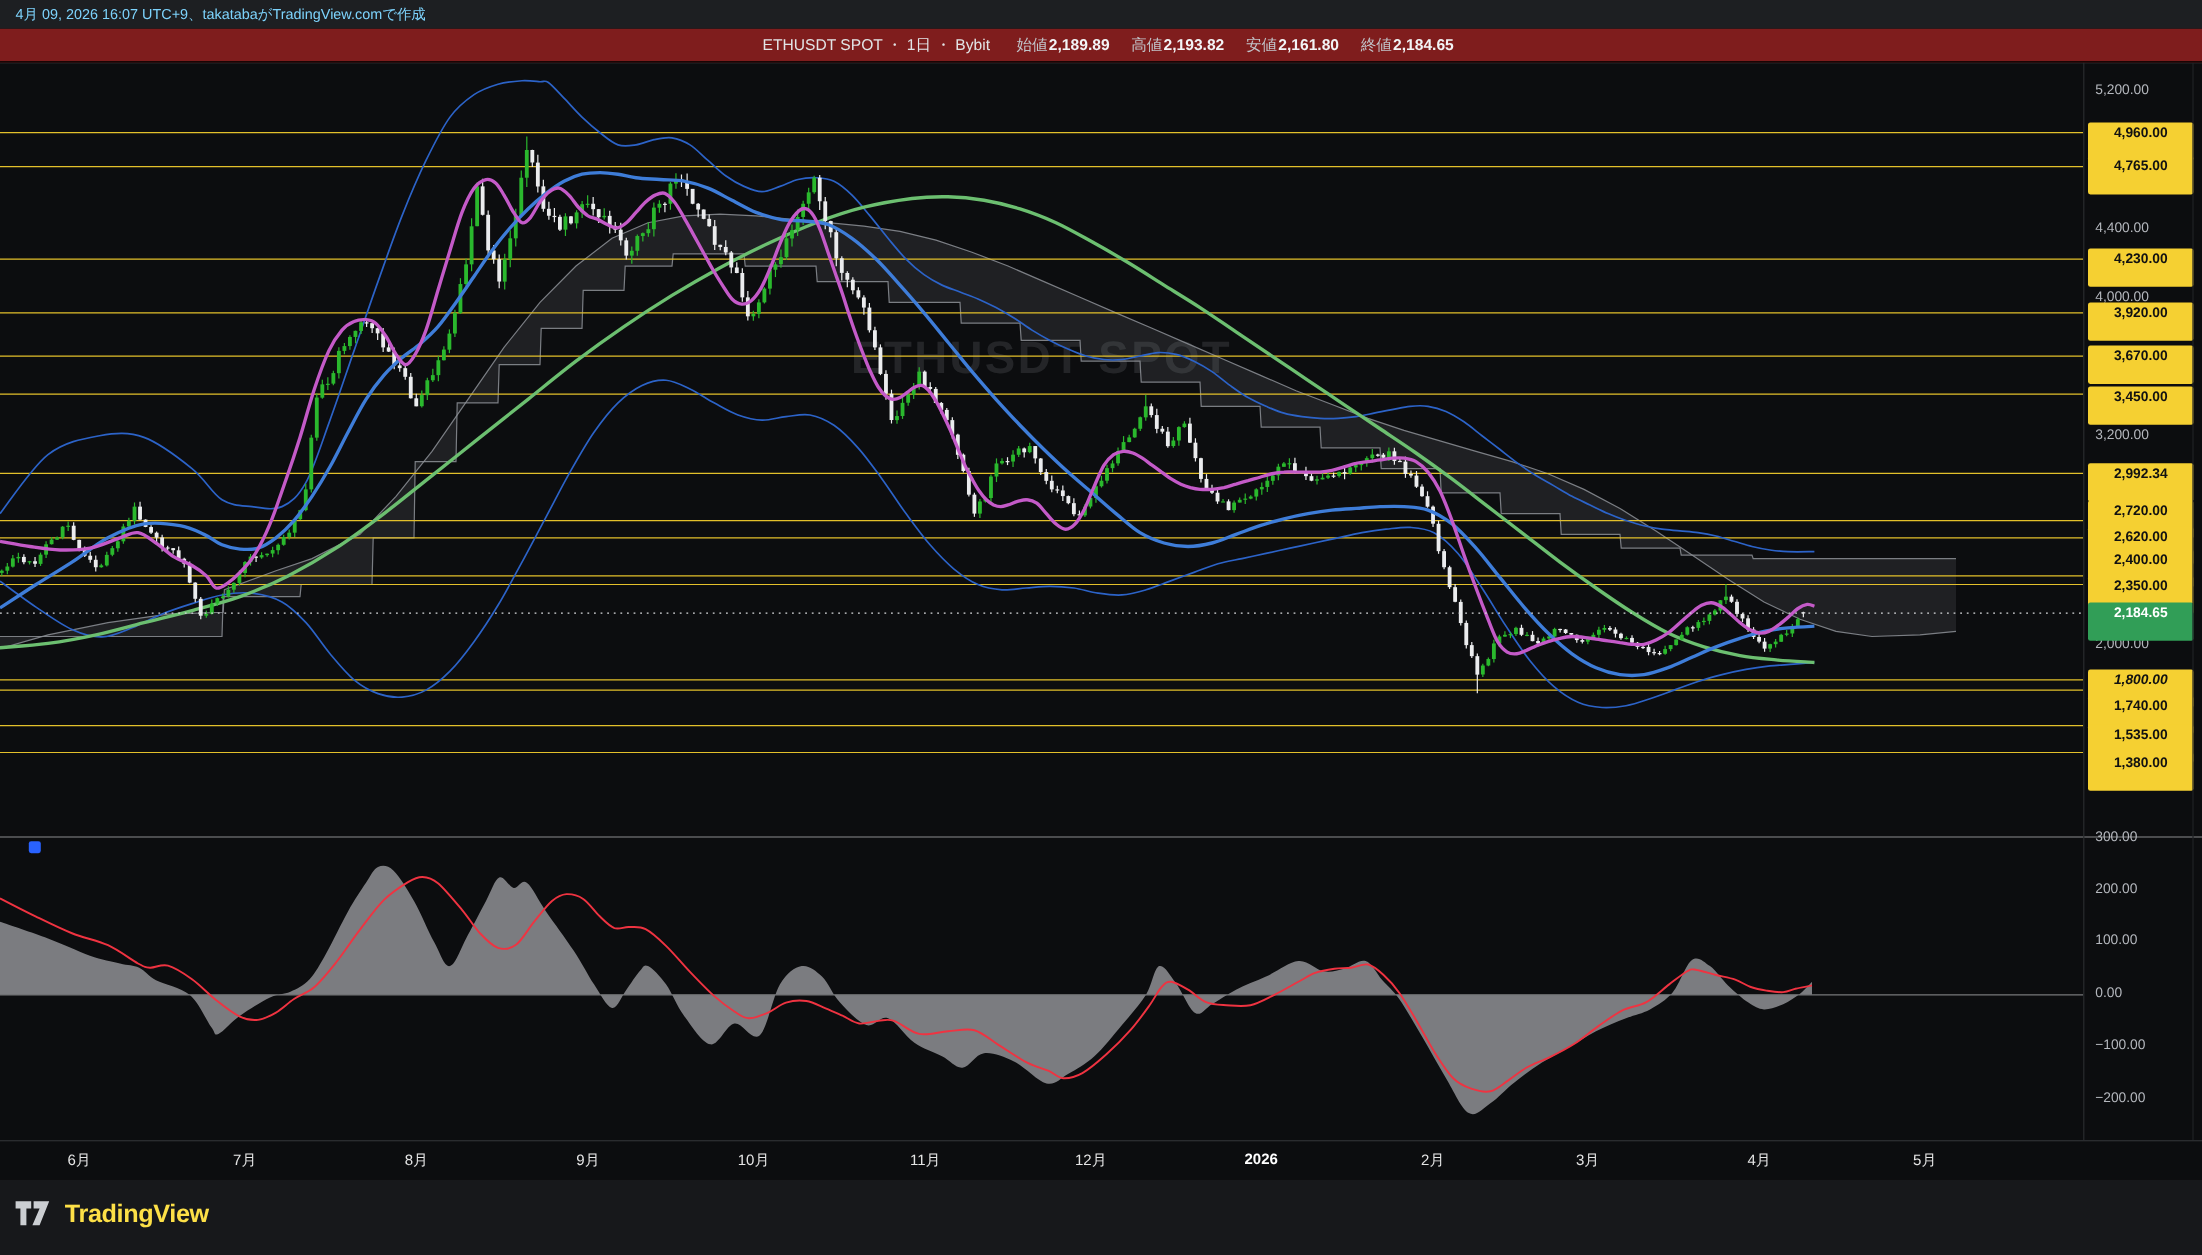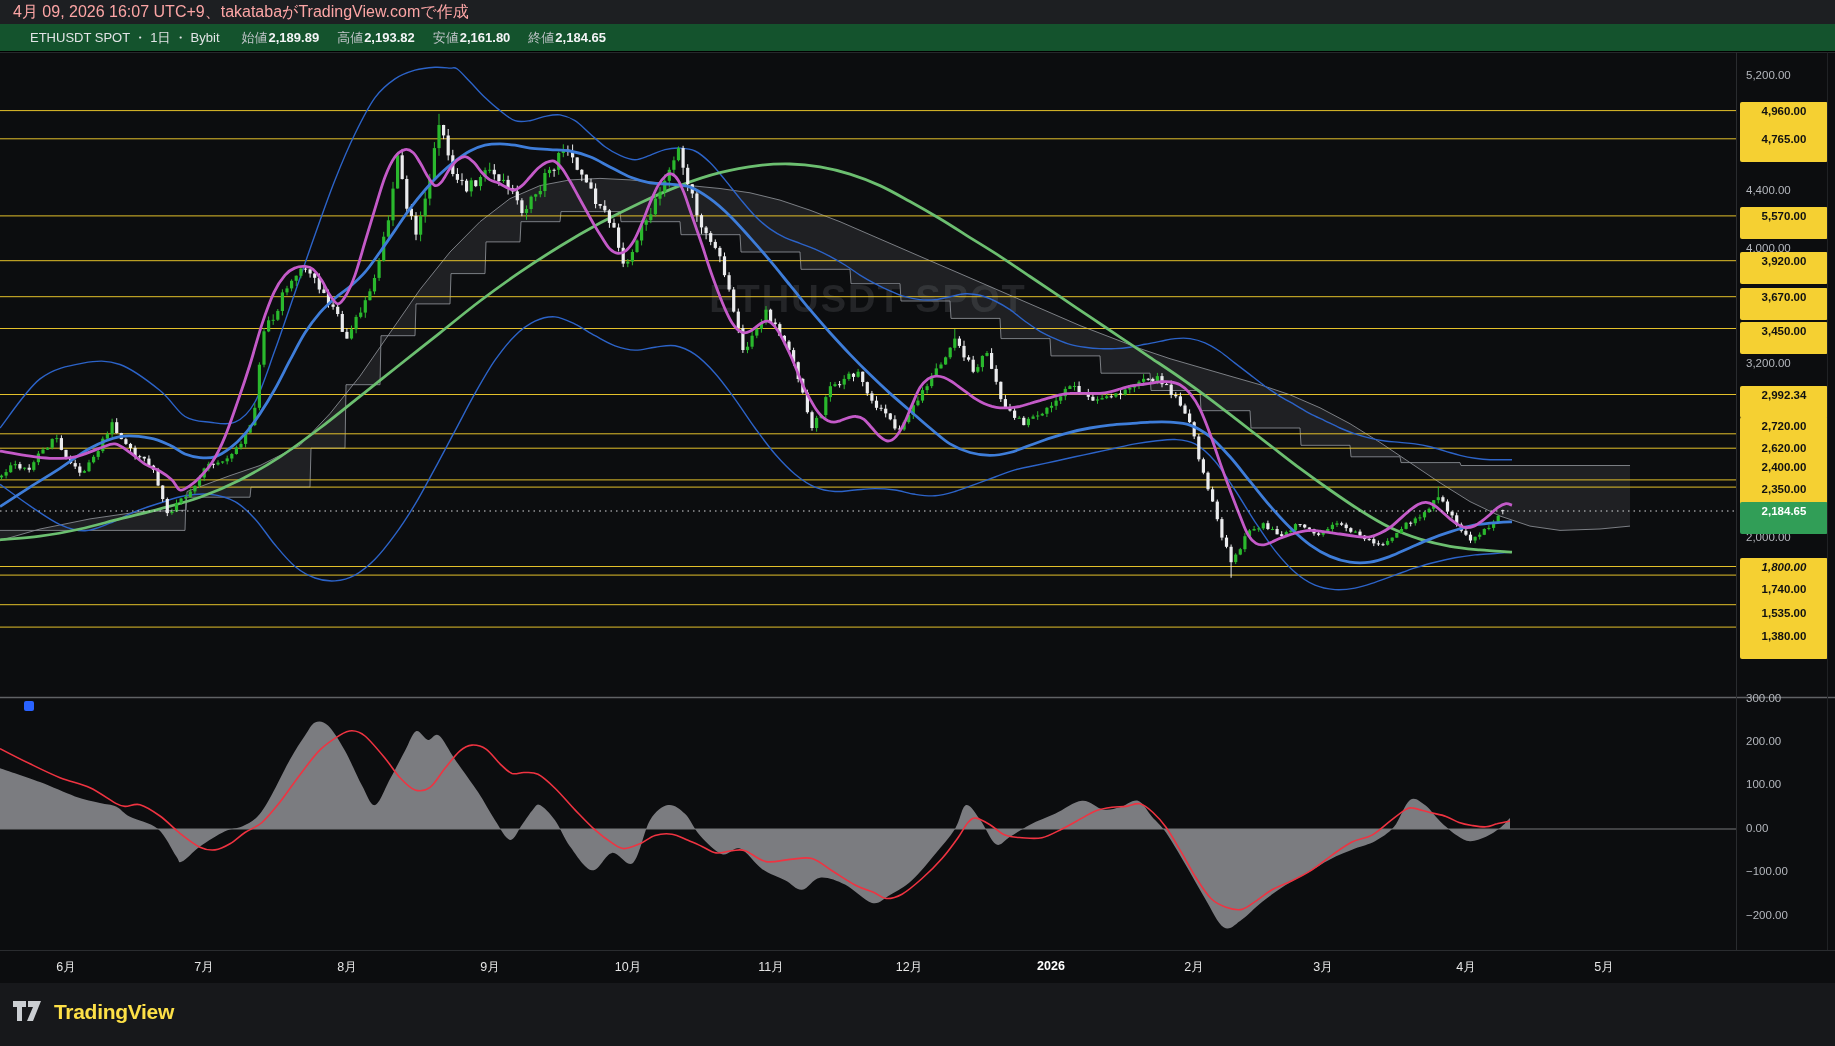--- a/index.html
+++ b/index.html
@@ -1,22 +1,22 @@
 <!DOCTYPE html>
 <html><head>
 <meta charset="utf-8">
 <style>
   html,body{margin:0;padding:0;background:#000;}
   body{width:1835px;height:1046px;position:relative;overflow:hidden;
        font-family:"Liberation Sans",sans-serif;-webkit-font-smoothing:antialiased;}
   #capture-bar{position:absolute;left:0;top:0;width:1835px;height:24px;background:#1d1f22;
-       color:#fca5a5;font-size:16px;line-height:24px;padding-left:13px;box-sizing:border-box;z-index:30;}
-  #legend-bar{position:absolute;left:0;top:24px;width:1835px;height:28px;background:#14532d;
+       color:#7dd3fc;font-size:12px;line-height:24px;padding-left:13px;box-sizing:border-box;z-index:30;}
+  #legend-bar{position:absolute;left:0;top:24px;width:1835px;height:28px;background:#7f1d1d;
        border-bottom:1px solid #000;color:#d6d8db;font-size:13px;line-height:28px;z-index:30;
-       padding-left:30px;box-sizing:border-box;white-space:nowrap;}
+       padding-left:30px;box-sizing:border-box;white-space:nowrap;text-align:center;}
   #legend-bar .sym{color:#e2e4e6;margin-right:22px;}
   #legend-bar .pair{margin-right:18px;color:#c2c5ca;}
   #legend-bar .pair b{color:#f3f4f6;font-weight:700;margin-left:1px;}
   #chart-bg{position:absolute;left:0;top:52px;width:1835px;height:931px;background:#0c0d0f;z-index:1;}
   svg#plot{position:absolute;left:0;top:0;z-index:5;}
   #watermark{position:absolute;left:0;top:268px;width:1736px;text-align:center;z-index:4;
        color:rgba(160,165,175,0.16);pointer-events:none;font-weight:700;}
   #watermark .l1{font-size:78px;letter-spacing:4px;line-height:1.0;}
   #watermark .l2{font-size:38px;letter-spacing:2px;margin-top:10px;}
   #price-axis{position:absolute;left:1736px;top:52px;width:99px;height:898px;z-index:20;
@@ -766,21 +766,21 @@
     <div class="tick" style="top: 479px;">2,000.00</div>
     <div class="tick" style="top: 594px;">1,200.00</div>
     <div class="tick" style="top: 640px;">300.00</div>
     <div class="tick" style="top: 683px;">200.00</div>
     <div class="tick" style="top: 726px;">100.00</div>
     <div class="tick" style="top: 770px;">0.00</div>
     <div class="tick" style="top: 813px;">−100.00</div>
     <div class="tick" style="top: 857px;">−200.00</div>
     <div class="badge yellow" style="top: 50px;">4,960.00</div>
     <div class="badge yellow" style="top: 78px;">4,765.00</div>
-    <div class="badge yellow" style="top: 155px;">5,570.00</div>
+    <div class="badge yellow" style="top: 155px;">4,230.00</div>
     <div class="badge yellow" style="top: 200px;">3,920.00</div>
     <div class="badge yellow" style="top: 236px;">3,670.00</div>
     <div class="badge yellow" style="top: 270px;">3,450.00</div>
     <div class="badge yellow" style="top: 334px;">2,992.34</div>
     <div class="badge yellow" style="top: 365px;">2,720.00</div>
     <div class="badge yellow" style="top: 387px;">2,620.00</div>
     <div class="badge yellow" style="top: 406px;">2,400.00</div>
     <div class="badge yellow" style="top: 428px;">2,350.00</div>
     <div class="badge yellow" style="top: 506px; font-style: italic;">1,800.00</div>
     <div class="badge yellow" style="top: 528px;">1,740.00</div>

